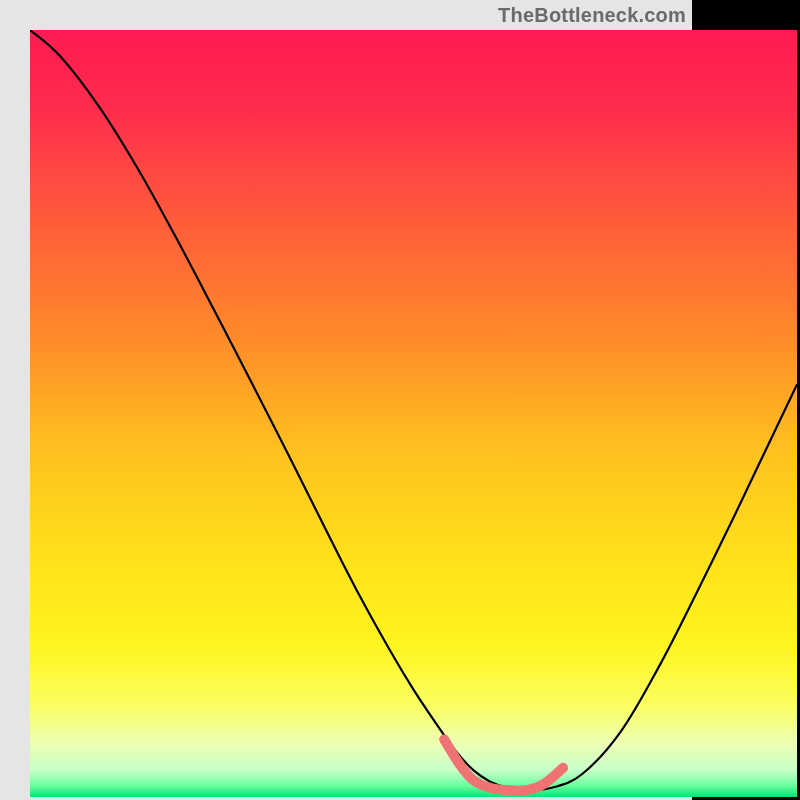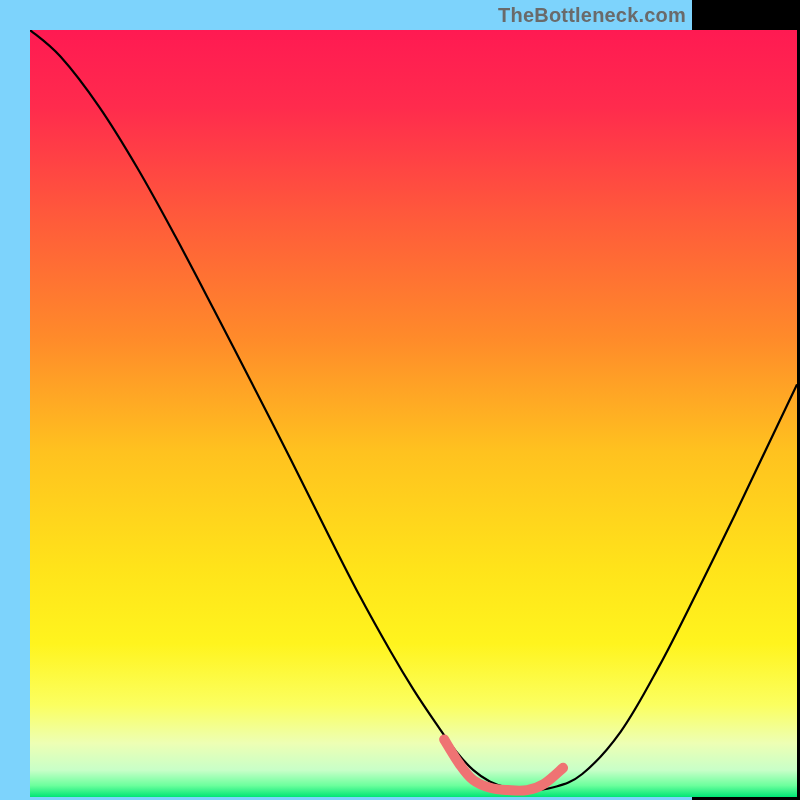--- a/index.html
+++ b/index.html
@@ -8,21 +8,21 @@
     width: 800px;
     height: 800px;
     overflow: hidden;
     background: #000;
     font-family: Arial, Helvetica, sans-serif;
   }
   .frame {
     position: relative;
     width: 692px;
     height: 800px;
-    background: #7dd3fc;
+    background: #e5e5e5;
   }
   .plot-area {
     position: absolute;
     left: 30px;
     top: 30px;
     width: 767px;
     height: 767px;
     overflow: hidden;
   }
   .gradient-bg {

